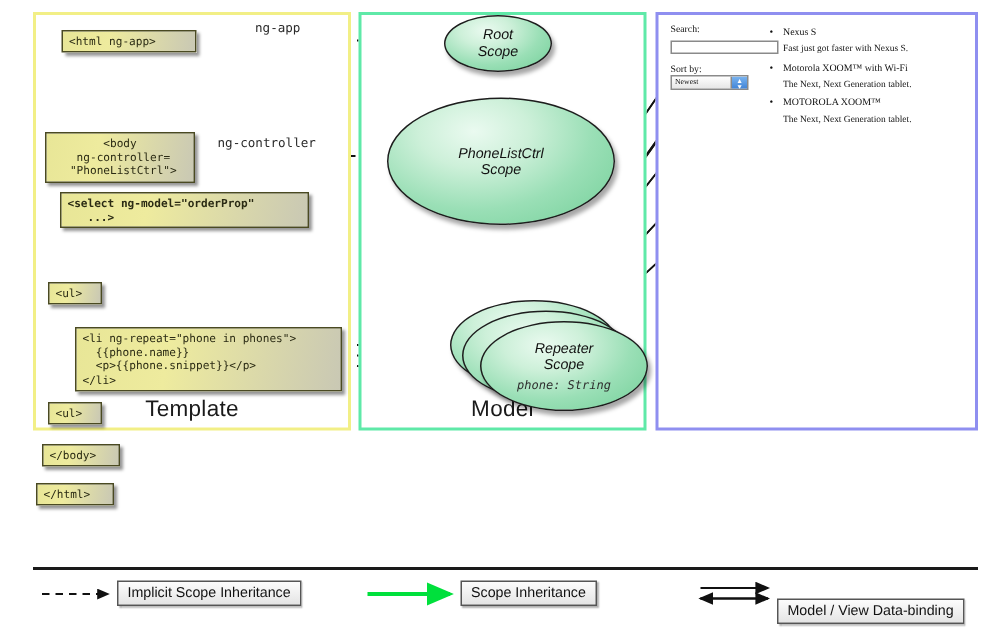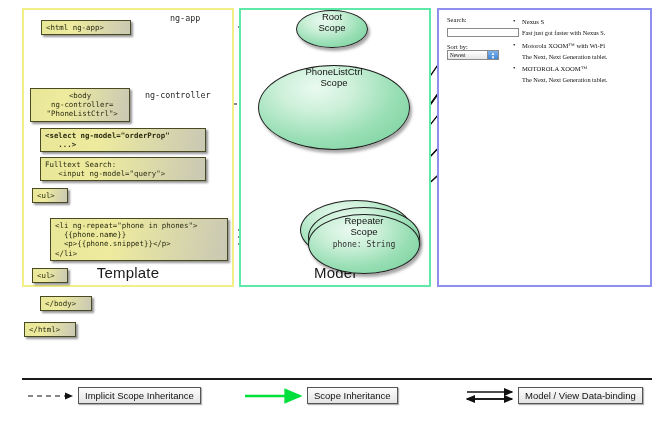--- a/index.html
+++ b/index.html
@@ -59,21 +59,23 @@
   .ellipse {
     position: absolute;
     border-radius: 50%;
     border: 1.4px solid #1d1d1d;
     background: radial-gradient(ellipse at 38% 26%, #eafaf0 0%, #cdf0d9 28%, #9adfb6 60%, #72cf98 100%);
     box-shadow: 2px 3px 3px rgba(0,0,0,0.35);
     box-sizing: border-box;
     display: flex;
     flex-direction: column;
     align-items: center;
+    justify-content: center;
     text-align: center;
+    font-style: italic;
   }
   .ellipse .etitle {
     font-family: "Liberation Sans", sans-serif;
     font-size: 9.5px;
     line-height: 11px;
     color: #111;
   }
   .ellipse .eprops {
     font-family: "DejaVu Sans Mono", monospace;
     font-size: 8px;
@@ -257,33 +259,31 @@
 
   <div class="codebox" style="left:28px;  top:20px;  width:90px;margin-left:13px;">&lt;html ng-app&gt;</div>
 
   <div class="codebox" style="left:30px;  top:88px;  width:100px;text-align:center;">&lt;body
  ng-controller=
  "PhoneListCtrl"&gt;</div>
 
   <div class="codebox bold" style="left:40px; top:128px; width:166px;">&lt;select ng-model="orderProp"
    ...&gt;</div>
 
-  <div class="codebox" style="left:40px; top:157px; width:166px;">Fulltext Search:
-   &lt;input ng-model="query"&gt;</div>
 
   <div class="codebox" style="left:32px; top:188px; width:36px;">&lt;ul&gt;</div>
 
   <div class="codebox" style="left:50px; top:218px; width:178px;">&lt;li ng-repeat="phone in phones"&gt;
   {{phone.name}}
   &lt;p&gt;{{phone.snippet}}&lt;/p&gt;
 &lt;/li&gt;</div>
 
   <div class="codebox" style="left:32px; top:268px; width:36px;">&lt;ul&gt;</div>
 
-  <div class="codebox" style="left:28px; top:296px; width:52px;margin-left:12px;">&lt;/body&gt;</div>
+  <div class="codebox" style="left:28px; top:296px; width:52px;">&lt;/body&gt;</div>
 
   <div class="codebox" style="left:24px; top:322px; width:52px;">&lt;/html&gt;</div>
 
   <div class="conn-label" style="left:170px; top:13px;">ng-app</div>
   <div class="conn-label" style="left:145px; top:90px;">ng-controller</div>
   <div class="conn-label" style="left:243px; top:217px;">ng-repeat</div>
 
   <div class="column col-model">
     <div class="col-title">Model</div>
   </div>
@@ -297,21 +297,21 @@
 
   <div class="ellipse" style="left:258px; top:65px; width:152px; height:85px;">
     <div class="etitle">
       <div>PhoneListCtrl</div>
       <div>Scope</div>
     </div>
   </div>
 
   <div class="ellipse" style="left:300px; top:200px; width:112px; height:60px; z-index:1;"></div>
   <div class="ellipse" style="left:308px; top:207px; width:112px; height:60px; z-index:2;"></div>
-  <div class="ellipse" style="left:308px; top:214px; width:112px; height:60px; z-index:3;">
+  <div class="ellipse" style="left:320px; top:214px; width:112px; height:60px; z-index:3;">
     <div class="etitle">
       <div>Repeater</div>
       <div>Scope</div>
     </div>
     <div class="eprops">
       <div>phone: String</div>
     </div>
   </div>
 
   <div class="column col-view">
@@ -341,15 +341,15 @@
       </div>
     </div>
   </div>
 
   <div class="legend-sep"></div>
 
   <div class="legend-box" style="left:78px; top:387px;">Implicit Scope Inheritance</div>
 
   <div class="legend-box" style="left:307px; top:387px;">Scope Inheritance</div>
 
-  <div class="legend-box" style="left:518px; top:387px;">Model / View Data-binding</div>
+  <div class="legend-box" style="left:518px; top:399px;">Model / View Data-binding</div>
 
 </div>
 
 </body></html>

